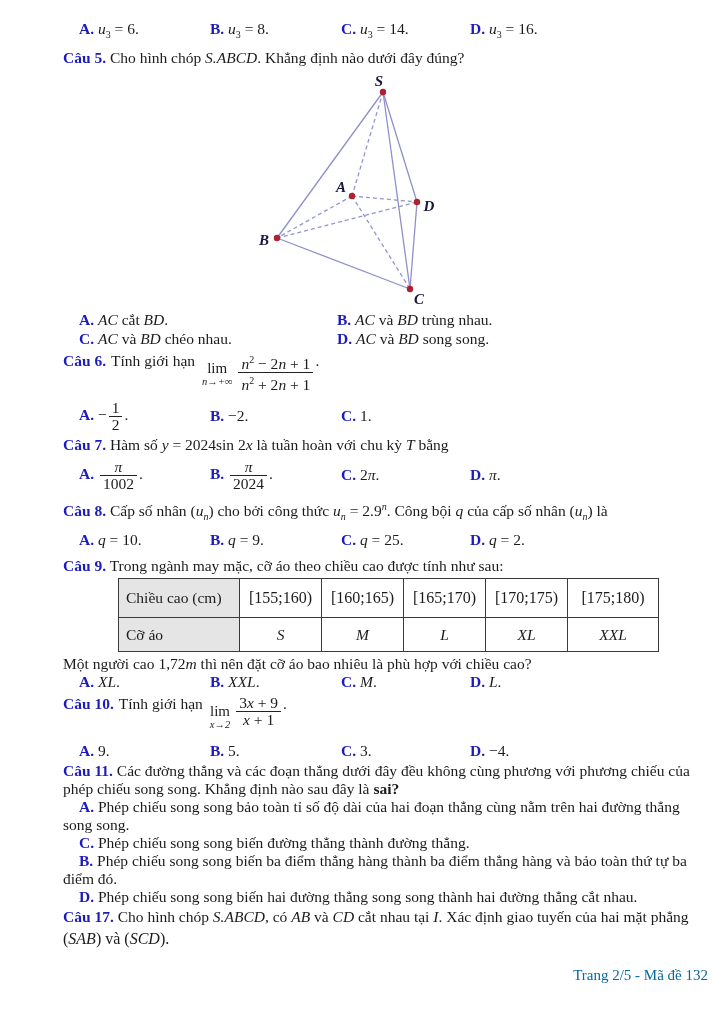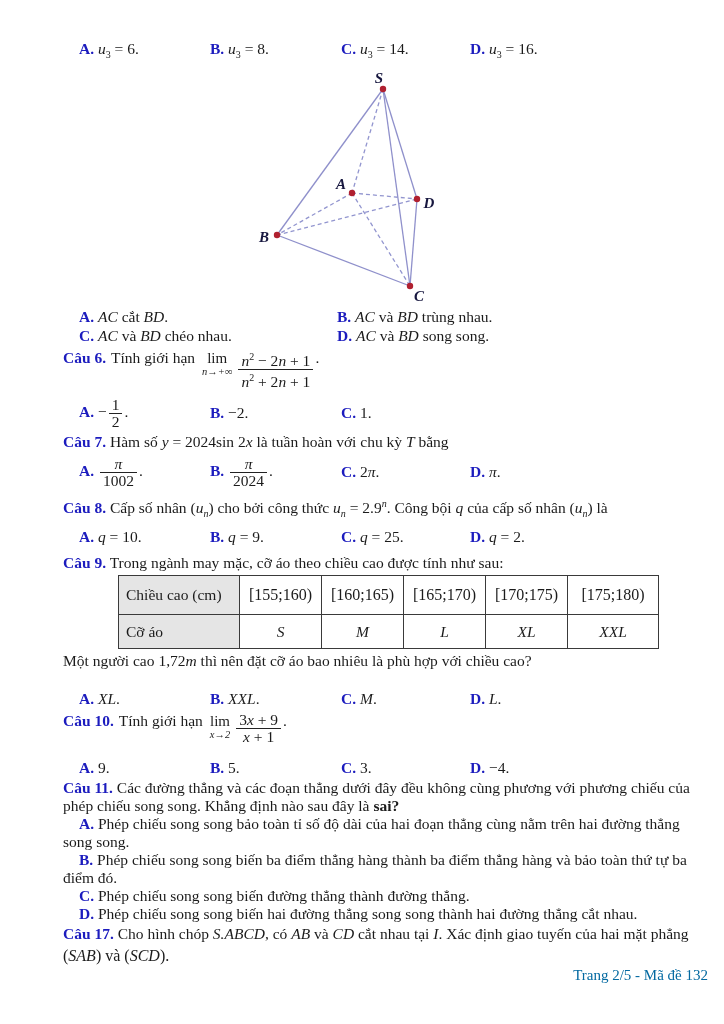--- a/index.html
+++ b/index.html
@@ -1,32 +1,32 @@
 <!DOCTYPE html>
 <html><head>
 <meta charset="utf-8">
 <style>
   html,body{margin:0;padding:0;background:#e8e8e8;}
   .page{position:relative;width:724px;height:1024px;background:#ffffff;margin:0 auto;
         font-family:"Liberation Serif", serif;font-size:15.5px;line-height:18px;color:#1b1b1b;overflow:hidden;}
   .content{padding:20px 34px 0 63px;}
   .qlabel{color:#1c1cbe;font-weight:bold;}
   b.letter{color:#1c1cbe;}
-  .row4{display:grid;grid-template-columns:131px 131px 129px auto;margin-left:16px;align-items:center;margin-top:20px;}
+  .row4{display:grid;grid-template-columns:131px 131px 129px auto;margin-left:16px;align-items:center;}
   .row2{display:grid;grid-template-columns:258px auto;margin-left:16px;}
   .opt{white-space:nowrap;}
   .qline{margin-top:5px;}
   .figwrap{margin:8px 0 0 190px;width:210px;height:232px;}
   .q5opts{margin-top:4px;line-height:18.5px;}
   .mathline{margin-top:4px;height:44px;display:flex;align-items:flex-start;}
   .mathline .gap{margin-right:5px;}
   .frac{display:inline-block;vertical-align:middle;text-align:center;line-height:16px;padding:0 2px;}
   .frac .num{display:block;border-bottom:1px solid #222;padding:0 3px;}
   .frac .den{display:block;padding:0 3px;}
-  .lim{display:inline-block;text-align:center;line-height:13px;margin:0 4px 0 2px;position:relative;top:3px;}
+  .lim{display:inline-block;text-align:center;line-height:13px;margin:0 4px 0 2px;position:relative;top:10px;}
   .lim .w{display:block;font-size:15px;}
   .lim .s{display:block;font-size:10.5px;font-style:italic;}
   .fracrow{height:40px;display:grid;grid-template-columns:131px 131px 129px auto;margin-left:16px;align-items:center;}
   .q7row{height:42px;}
   .q8line{margin-top:0;line-height:22px;}
   .optrow-tight{margin-top:2px;height:19px;}
   .q9line{margin-top:8px;}
   table.sizetable{border-collapse:collapse;margin:3px 0 3px 55px;table-layout:fixed;}
   table.sizetable td{border:1px solid #3a3a3a;text-align:center;vertical-align:middle;}
   table.sizetable tr.r1 td{height:36px;}
@@ -50,20 +50,24 @@
 <div class="page">
   <div class="content">
 
     <div class="row4">
       <span class="opt"><b class="letter">A.</b> <span><i>u</i><sub>3</sub> = 6.</span></span>
       <span class="opt"><b class="letter">B.</b> <span><i>u</i><sub>3</sub> = 8.</span></span>
       <span class="opt"><b class="letter">C.</b> <span><i>u</i><sub>3</sub> = 14.</span></span>
       <span class="opt"><b class="letter">D.</b> <span><i>u</i><sub>3</sub> = 16.</span></span>
     </div>
 
+    <div class="qline">
+      <span class="qlabel">Câu 5.</span>
+      <span>Cho hình chóp <i>S.ABCD</i>.  Khẳng định nào dưới đây đúng?</span>
+    </div>
 
     <div class="figwrap">
       <svg id="fig-svg" viewBox="0 0 210 232" width="210" height="232">
           <line x1="130" y1="17" x2="24" y2="163" stroke="#8f90cb" stroke-width="1.3" stroke-dasharray="none"></line>
           <line x1="130" y1="17" x2="157" y2="214" stroke="#8f90cb" stroke-width="1.3" stroke-dasharray="none"></line>
           <line x1="130" y1="17" x2="164" y2="127" stroke="#8f90cb" stroke-width="1.3" stroke-dasharray="none"></line>
           <line x1="24" y1="163" x2="157" y2="214" stroke="#8f90cb" stroke-width="1.3" stroke-dasharray="none"></line>
           <line x1="157" y1="214" x2="164" y2="127" stroke="#8f90cb" stroke-width="1.3" stroke-dasharray="none"></line>
           <line x1="130" y1="17" x2="99" y2="121" stroke="#9295cf" stroke-width="1.3" stroke-dasharray="4 3"></line>
           <line x1="99" y1="121" x2="24" y2="163" stroke="#9295cf" stroke-width="1.3" stroke-dasharray="4 3"></line>
@@ -181,22 +185,22 @@
       <span class="opt"><b class="letter">B.</b> <span>5.</span></span>
       <span class="opt"><b class="letter">C.</b> <span>3.</span></span>
       <span class="opt"><b class="letter">D.</b> <span>−4.</span></span>
     </div>
 
     <div class="q11">
       <span class="qlabel">Câu 11.</span>
       <span>Các đường thẳng và các đoạn thẳng dưới đây đều không cùng phương với phương chiếu của phép chiếu song song. Khẳng định nào sau đây là <b>sai?</b></span>
     </div>
     <div class="para"><b class="letter">A.</b> <span>Phép chiếu song song bảo toàn tỉ số độ dài của hai đoạn thẳng cùng nằm trên hai đường thẳng song song.</span></div>
+    <div class="para"><b class="letter">C.</b> <span>Phép chiếu song song biến đường thẳng thành đường thẳng.</span></div>
     <div class="para"><b class="letter">B.</b> <span>Phép chiếu song song biến ba điểm thẳng hàng thành ba điểm thẳng hàng và bảo toàn thứ tự ba điểm đó.</span></div>
-    <div class="para"><b class="letter">C.</b> <span>Phép chiếu song song biến đường thẳng thành đường thẳng.</span></div>
     <div class="para"><b class="letter">D.</b> <span>Phép chiếu song song biến hai đường thẳng song song thành hai đường thẳng cắt nhau.</span></div>
 
     <div class="q12">
       <div><span class="qlabel">Câu 17.</span> <span>Cho hình chóp  <i>S.ABCD</i>,  có  <i>AB</i> và <i>CD</i> cắt nhau tại  <i>I</i>. Xác định giao tuyến của hai mặt phẳng</span></div>
       <div class="l2">(<i>SAB</i>) và (<i>SCD</i>).</div>
     </div>
 
   </div>
 
   <div class="footer">Trang 2/5 - Mã đề 132</div>

